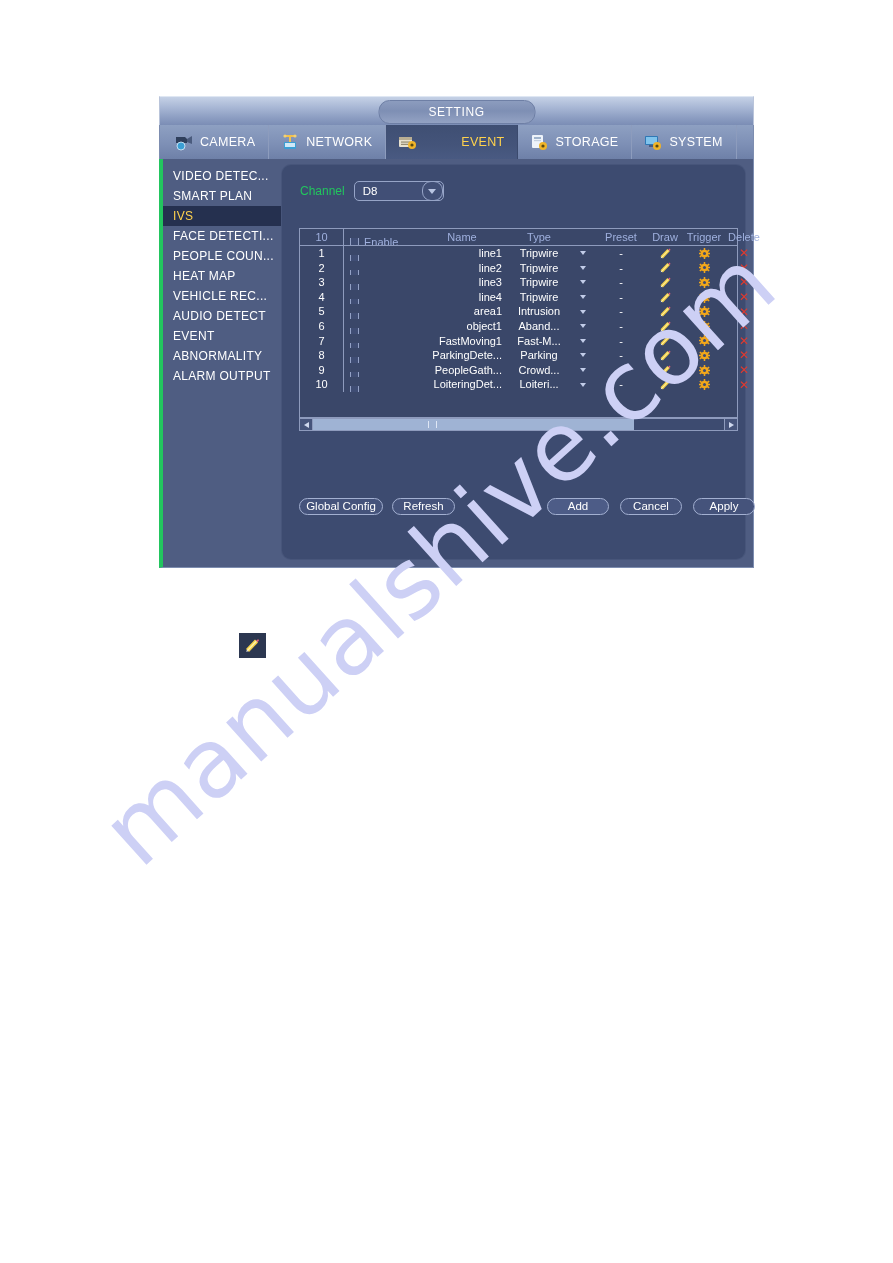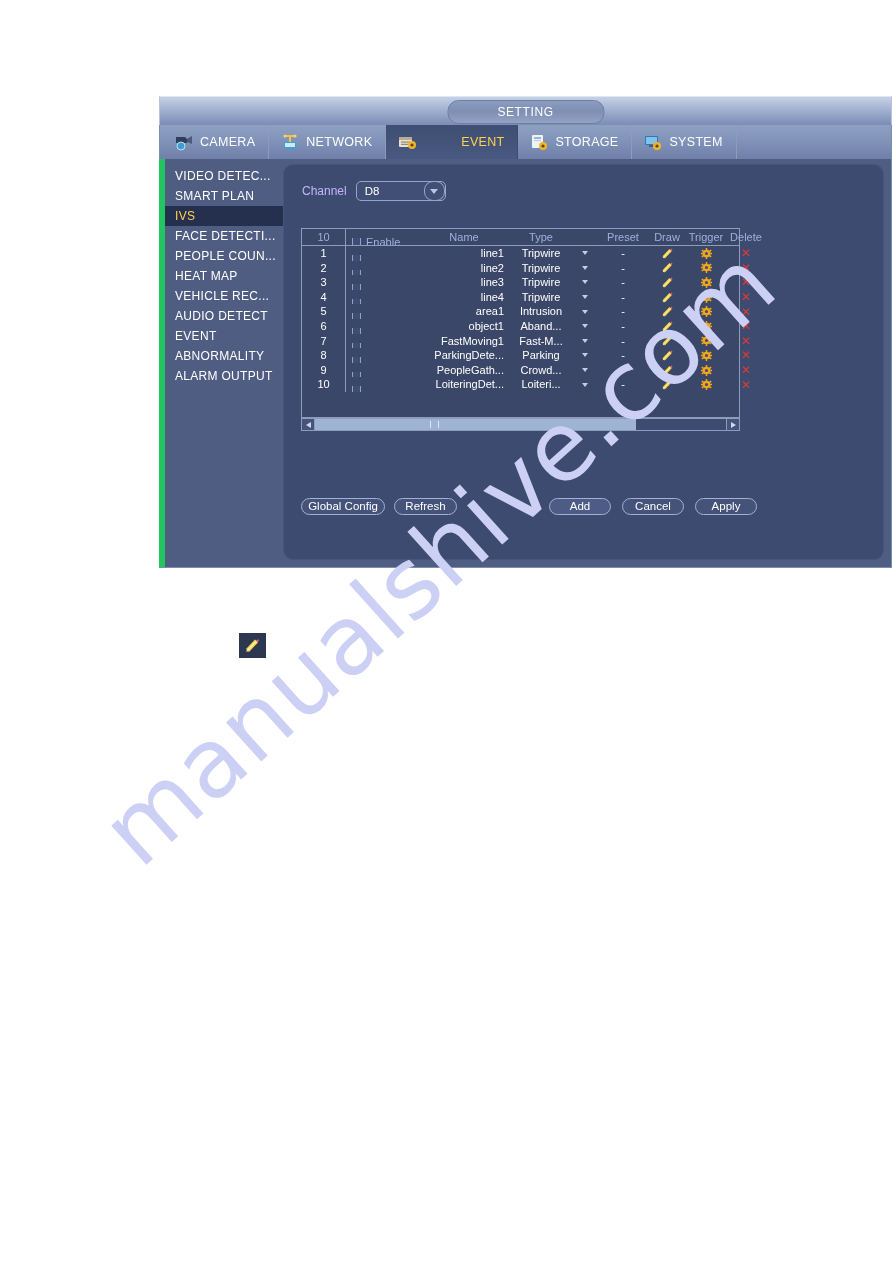--- a/index.html
+++ b/index.html
@@ -36,21 +36,21 @@
     color: #cdd0f5;
     letter-spacing: 1px;
     white-space: nowrap;
   }
 
   
   #setting-window {
     position: absolute;
     left: 159px;
     top: 96px;
-    width: 733px;
+    width: 595px;
     height: 472px;
     background: #4f5d82;
     z-index: 2;
   }
 
   
   #title-bar {
     position: relative;
     height: 29px;
     background: linear-gradient(180deg, #c5d1e6 0%, #aab9d6 35%, #8fa0c4 70%, #7b8db5 100%);
@@ -111,21 +111,21 @@
     height: 18px;
     flex: 0 0 20px;
     position: relative;
   }
 
   
   #window-body {
     position: relative;
     height: 409px;
     background: #4f5d82;
-    border-left: 6px solid #22c55e;
+    border-left: 4px solid #22c55e;
     border-right: 1px solid #7d8db0;
     border-bottom: 1px solid #7d8db0;
     box-sizing: border-box;
     display: flex;
   }
 
   
   #sidebar {
     width: 119px;
     flex: 0 0 119px;
@@ -161,21 +161,21 @@
   
   #channel-row {
     position: absolute;
     left: 18px;
     top: 16px;
     display: flex;
     align-items: center;
     gap: 9px;
   }
   #channel-label {
-    color: #c4b5fd;
+    color: #22c55e;
     font-size: 12px;
   }
   #channel-select {
     position: relative;
     width: 88px;
     height: 18px;
     border: 1px solid #96a4c7;
     border-radius: 5px;
     background: #414f76;
     display: flex;

